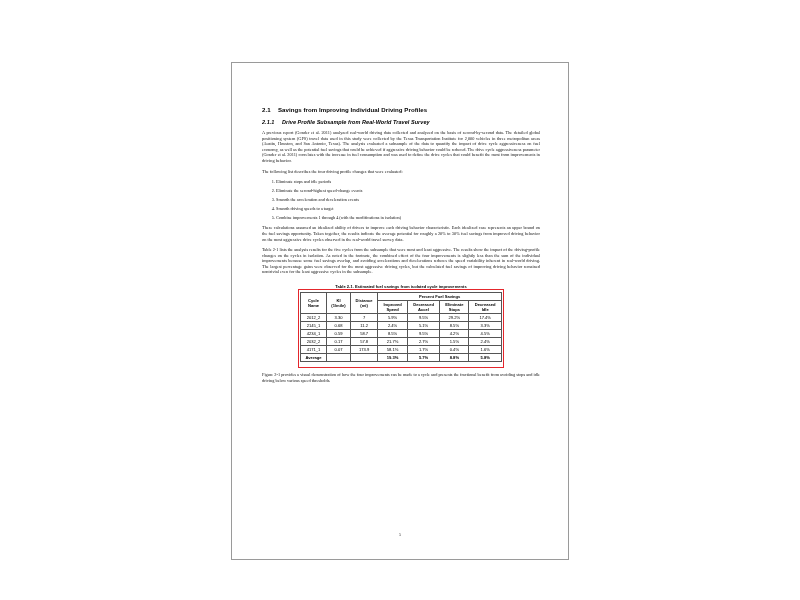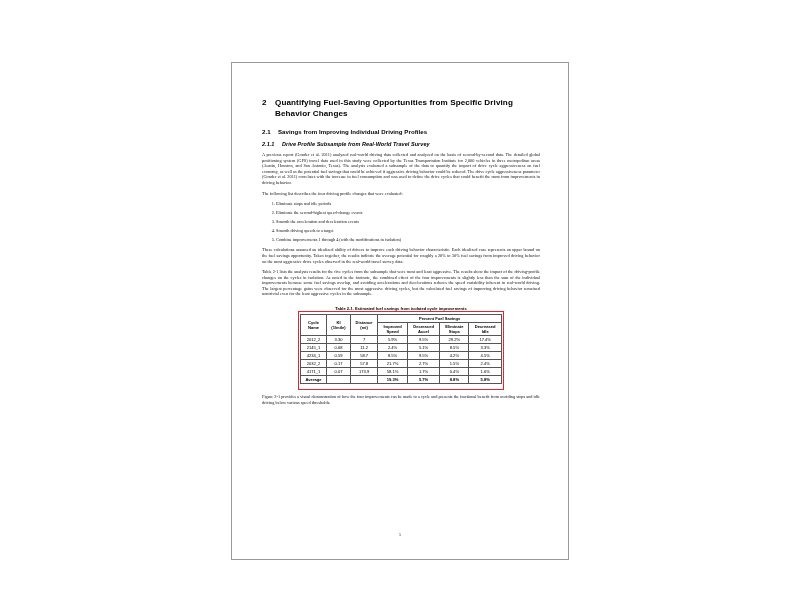--- a/index.html
+++ b/index.html
@@ -139,24 +139,20 @@
   }
   .blurwrap { filter: blur(0.28px); }
 </style>
 </head>
 <body>
 
 <div id="viewer">
   <div id="page">
     <div id="content" class="blurwrap">
 
-      <div class="h1">
-        <span class="num">2</span><span>Quantifying Fuel-Saving Opportunities from Specific Driving</span>
-        <span class="l2">Behavior Changes</span>
-      </div>
 
       <div class="h2">
         <span class="num">2.1</span><span>Savings from Improving Individual Driving Profiles</span>
       </div>
 
       <div class="h3">
         <span class="num">2.1.1</span><span>Drive Profile Subsample from Real-World Travel Survey</span>
       </div>
 
       <p class="para">A previous report (Gonder et al. 2011) analyzed real-world driving data collected and analyzed on the basis of second-by-second data. The detailed global positioning system (GPS) travel data used in this study were collected by the Texas Transportation Institute for 2,000 vehicles in three metropolitan areas (Austin, Houston, and San Antonio, Texas). The analysis evaluated a subsample of the data to quantify the impact of drive cycle aggressiveness on fuel economy, as well as the potential fuel savings that could be achieved if aggressive driving behavior could be reduced. The drive cycle aggressiveness parameter (Gonder et al. 2011) correlates with the increase in fuel consumption and was used to define the drive cycles that could benefit the most from improvements in driving behavior.</p>

